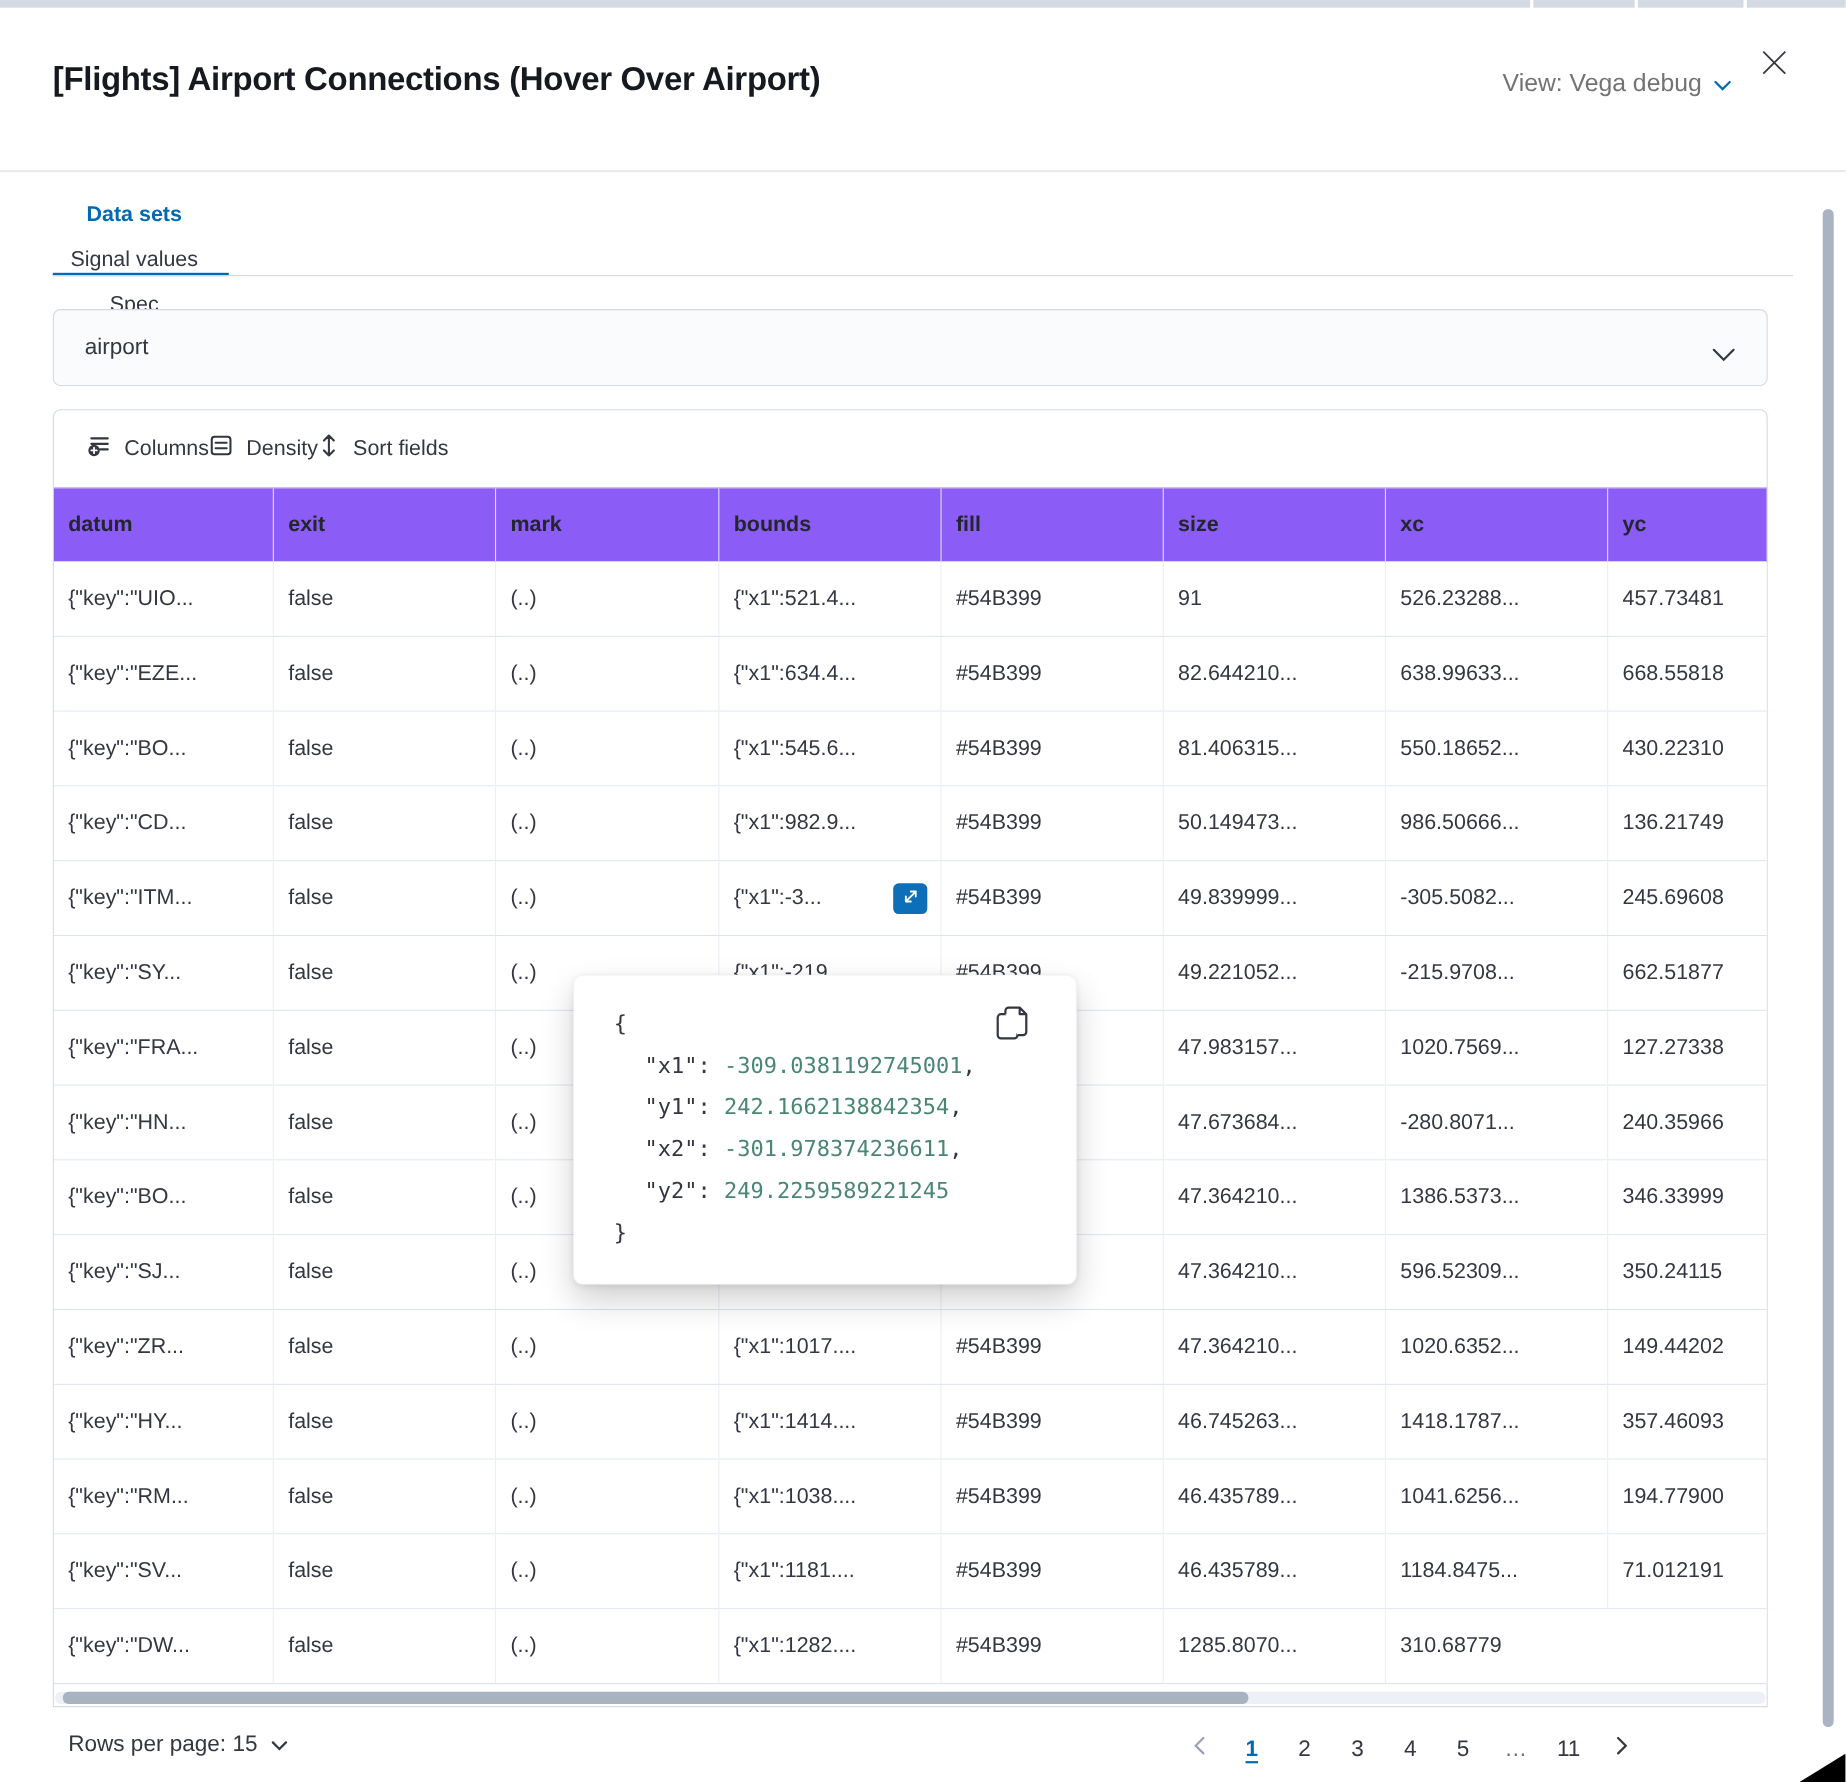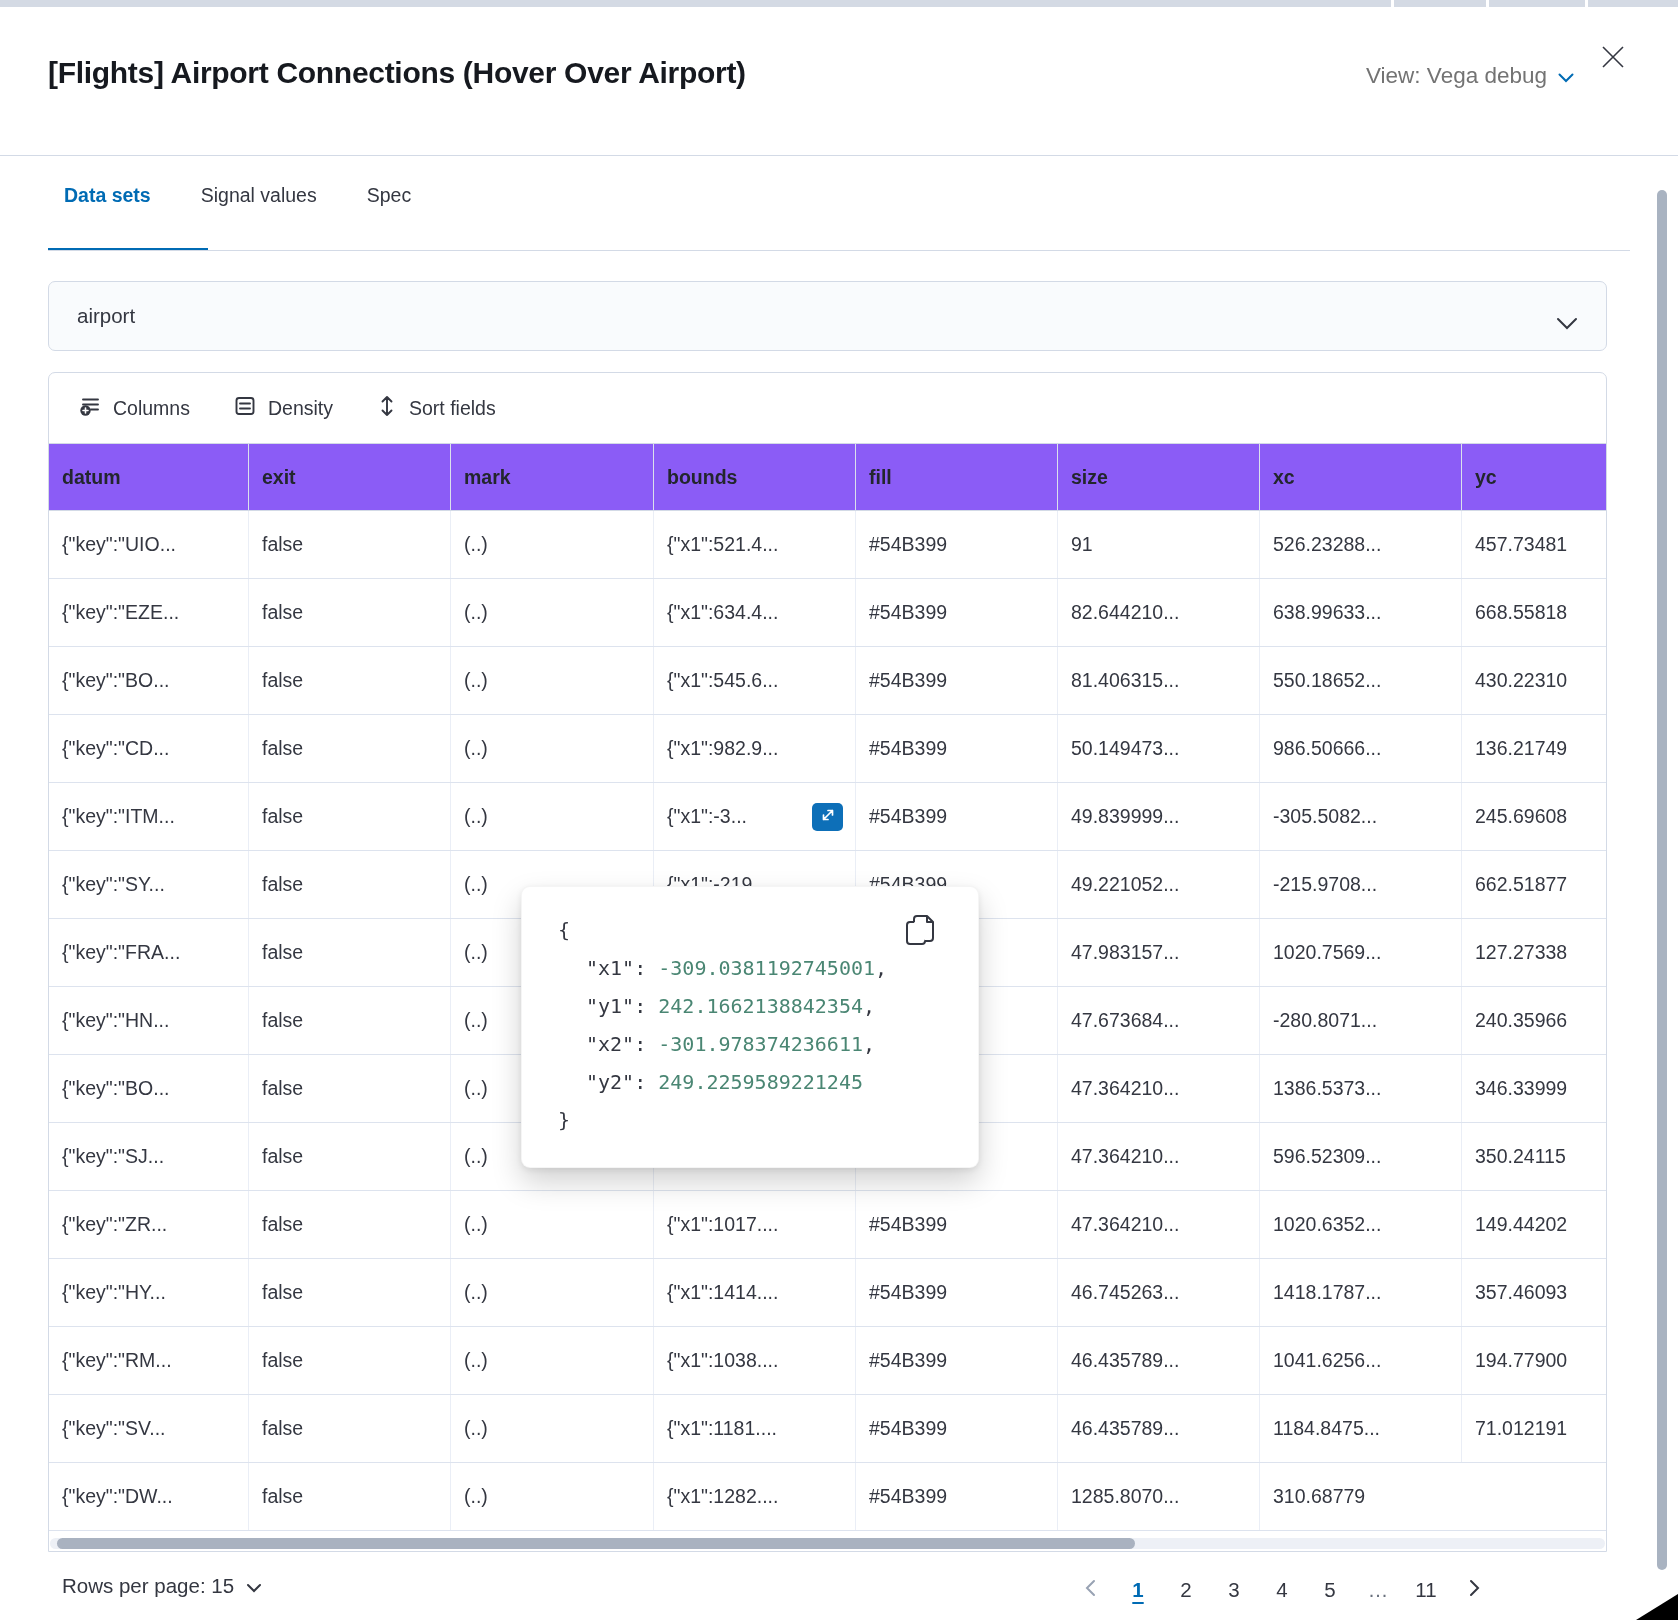--- a/index.html
+++ b/index.html
@@ -15,36 +15,36 @@
 
   
   .title { position:absolute; left:48px; top:56px; font-size:30px; font-weight:700; color:#16191f; letter-spacing:-0.3px; }
   .view-link { position:absolute; top:63px; right:104px; display:flex; align-items:center; gap:11px;
     font-size:22.5px; color:#737373; background:none; border:none; cursor:pointer; font-family:inherit; }
   .close-btn { position:absolute; top:40px; left:1595px; width:36px; height:36px; display:flex; align-items:center;
     justify-content:center; background:none; border:none; cursor:pointer; }
   .header-divider { position:absolute; top:155px; left:0; width:1678px; height:1px; background:#d3dae6; }
 
   
-  .tab-row { position:absolute; top:184px; left:48px; display:flex; gap:18px; }
+  .tab-row { position:absolute; top:184px; left:48px; display:flex; gap:18px;flex-direction:column; }
   .tab { font-size:19.5px; font-weight:500; color:#343741; padding:0 16px; background:none; border:none; cursor:pointer; font-family:inherit; }
   .tab.active { color:#006BB4; font-weight:600; }
   .tabs-divider { position:absolute; top:250px; left:48px; width:1582px; height:1px; background:#d3dae6; }
   .active-underline { position:absolute; top:248px; left:48px; width:160px; height:3px; background:#006BB4; }
 
   
   .dataset-select { position:absolute; top:281px; left:48px; width:1559px; height:70px; background:#f9fbfd;
     border:1px solid #d3dae6; border-radius:7px; display:flex; align-items:center; padding:12px 28px;
     font-size:20.5px; color:#343741; cursor:pointer; }
   .dataset-select .chev { position:absolute; right:28px; top:29px; }
 
   
   .grid { position:absolute; top:372px; left:48px; width:1559px; height:1180px;
     border:1px solid #d3dae6; border-radius:7px 7px 0 0; background:#fff; }
-  .toolbar { height:70px; display:flex; align-items:center; gap:44px; padding-left:30px; }
+  .toolbar { height:70px; display:flex; align-items:center; padding-left:30px; }
   .tool-btn { display:flex; align-items:center; gap:12px; font-size:19.5px; color:#343741;
     background:none; border:none; cursor:pointer; font-family:inherit; }
   .thead { height:68px; display:flex; background:#8b5cf6; border-top:1px solid #d3dae6; border-bottom:1px solid #d3dae6; }
   .hcell { display:flex; align-items:center; padding-left:13px; font-size:19.5px; font-weight:700; color:#23262d;
     border-right:1px solid #dbe1ec; overflow:hidden; white-space:nowrap; }
   .hcell.c7 { border-right:none; }
   .trow { height:68px; display:flex; border-bottom:1px solid #dde3ee; background:#fff; }
   .cell { display:flex; align-items:center; padding-left:13px; font-size:19.5px; color:#343741;
     border-right:1px solid #eaeef6; overflow:hidden; white-space:nowrap; }
   .cell.c7 { border-right:none; }

